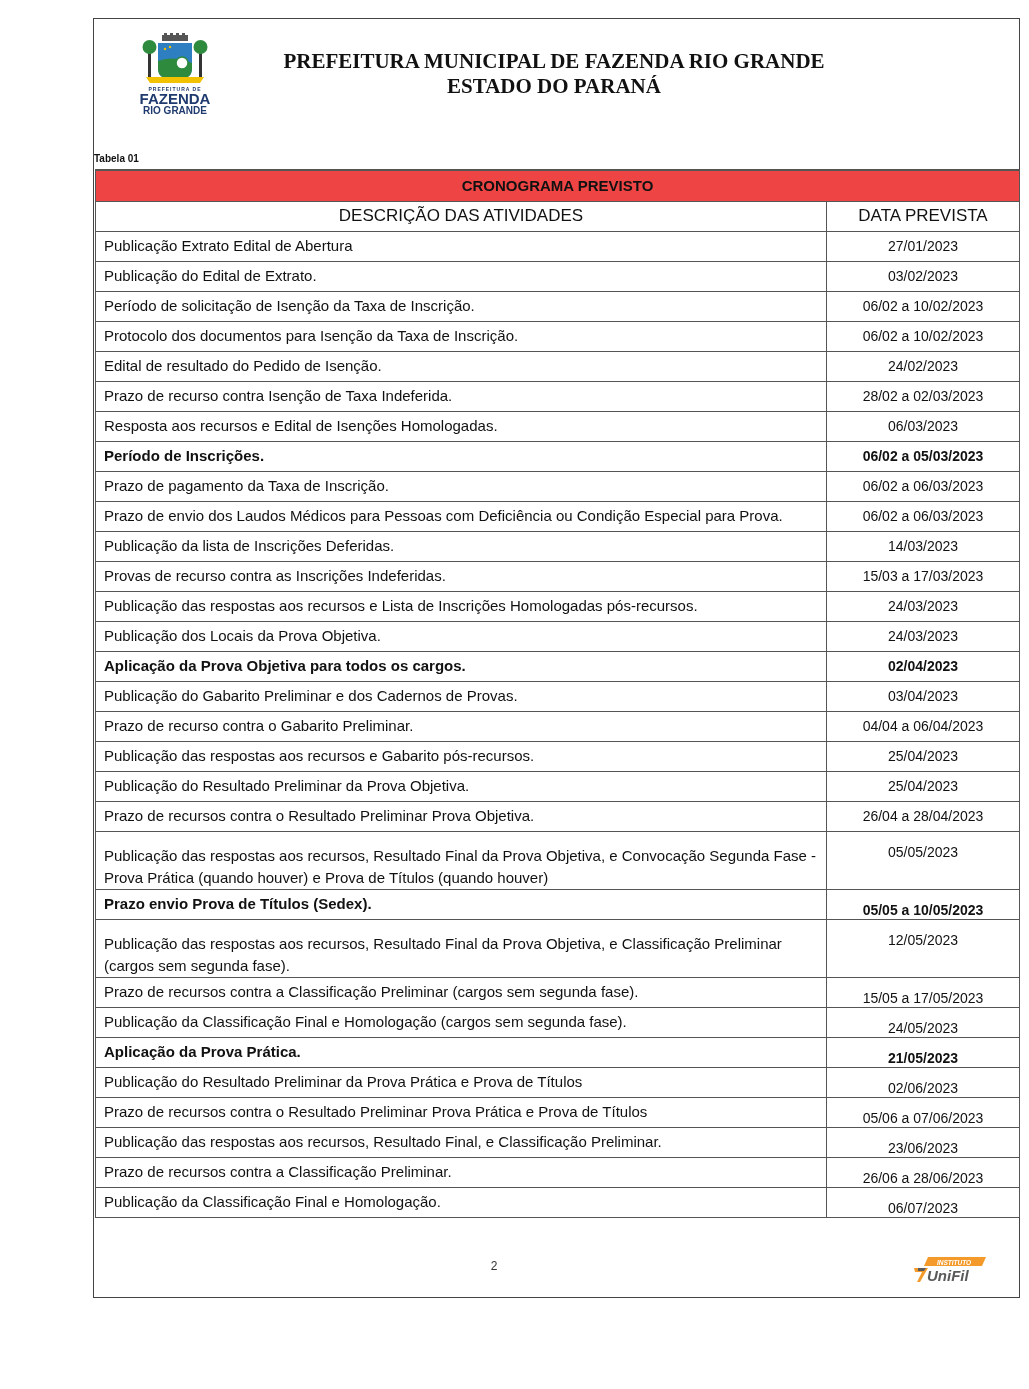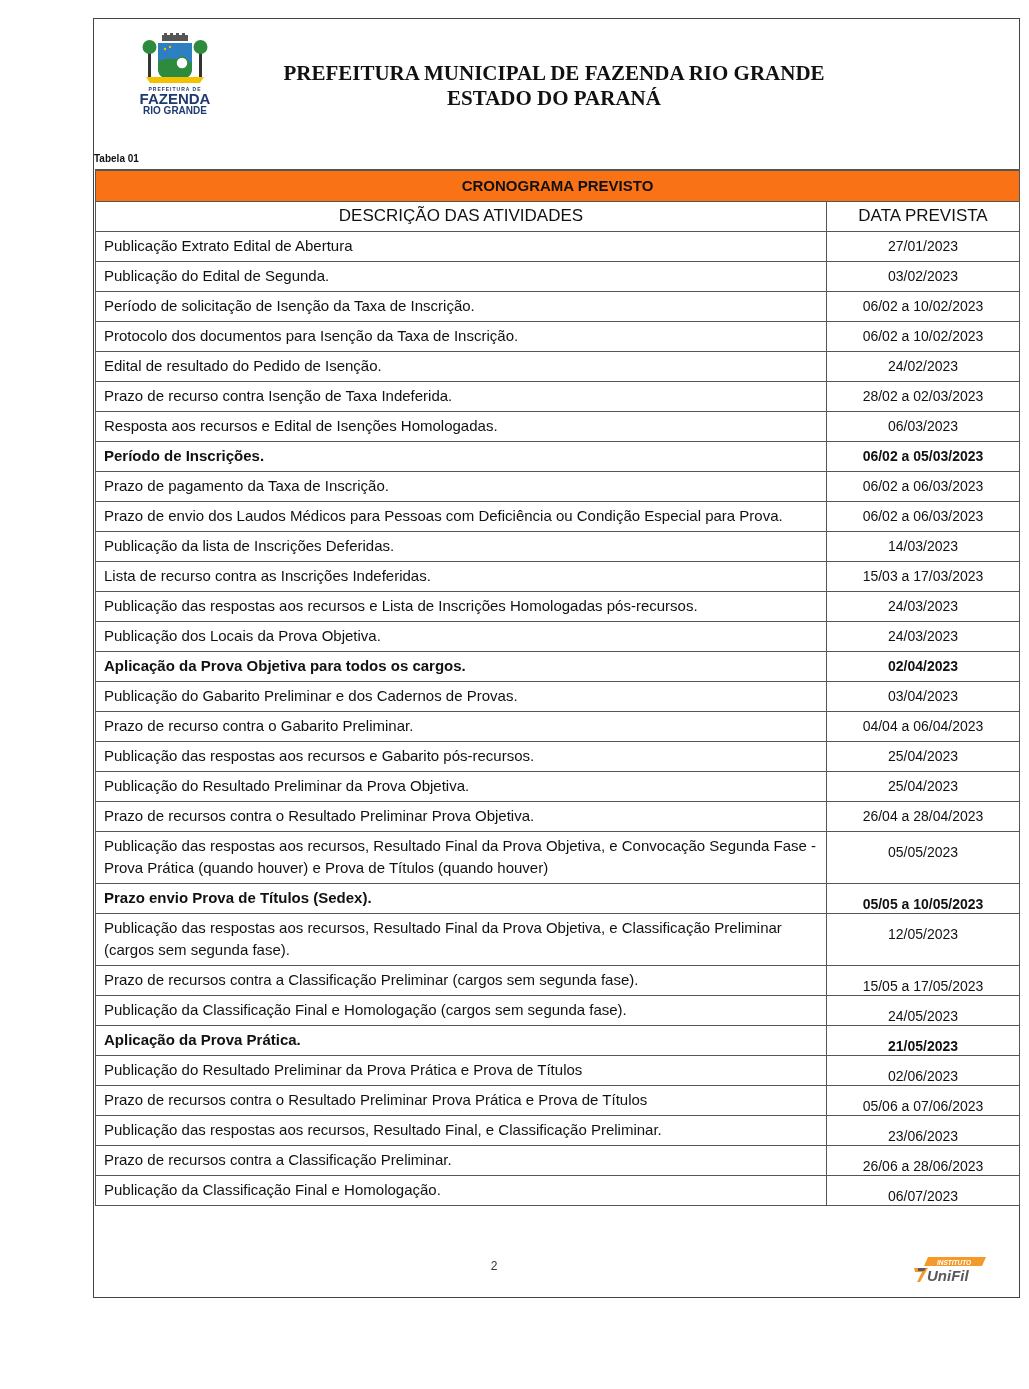--- a/index.html
+++ b/index.html
@@ -3,45 +3,45 @@
   <meta charset="utf-8">
   <style>
     html, body { margin: 0; padding: 0; background: #ffffff; }
     body { width: 1029px; height: 1389px; position: relative; overflow: hidden; }
     .page {
       position: absolute; left: 93px; top: 18px; width: 927px; height: 1280px;
       border: 1px solid #444; box-sizing: border-box; background: #fff;
     }
     .logo { position: absolute; left: 38px; top: 14px; width: 86px; height: 82px; }
     .header-title {
-      position: absolute; left: 150px; top: 42px; width: 620px; text-align: center;
+      position: absolute; left: 150px; top: 30px; width: 620px; text-align: center;
       font-family: "Liberation Serif", "DejaVu Serif", serif; font-weight: bold;
       font-size: 21px; line-height: 25px; color: #111;
     }
     .table-caption {
       position: absolute; left: 0px; top: 134px;
       font-family: "Liberation Sans", "DejaVu Sans", sans-serif; font-weight: bold;
       font-size: 10px; color: #111;
     }
     .sched {
       position: absolute; left: 1px; top: 150px; width: 924px;
       border-collapse: collapse; table-layout: fixed;
       font-family: "Liberation Sans", "DejaVu Sans", sans-serif; font-size: 15px; color: #111;
     }
     .sched td, .sched th {
       border: 1px solid #555; box-sizing: border-box; padding: 0 8px;
     }
     .sched .title-row th {
-      background: #f97316; height: 31px; font-weight: bold; text-align: center; font-size: 15px;
+      background: #ef4444; height: 31px; font-weight: bold; text-align: center; font-size: 15px;
       border-top: 2px solid #555;
     }
     .sched .head-row th { height: 30px; font-weight: normal; text-align: center; font-size: 17px; }
     .sched td.desc { height: 30px; text-align: left; vertical-align: middle; line-height: 22px; }
     .sched td.date { text-align: center; vertical-align: middle; font-size: 14px; white-space: nowrap; }
-    .sched tr.multi td.desc { height: 52px; vertical-align: top; padding-top: 3px; }
+    .sched tr.multi td.desc { height: 52px; vertical-align: top; padding-top: 13px; }
     .sched tr.multi td.date { vertical-align: top; padding-top: 5px; }
     .sched tr.top td.date { vertical-align: top; padding-top: 12px; }
     .sched tr.bold td { font-weight: bold; }
     .col-desc { width: 731px; }
     .col-date { width: 193px; }
     .page-number {
       position: absolute; left: 390px; top: 1240px; width: 20px; text-align: center;
       font-family: "Liberation Sans", "DejaVu Sans", sans-serif; font-size: 12px; color: #333;
     }
     .unifil { position: absolute; left: 818px; top: 1236px; width: 76px; height: 30px; }
@@ -97,21 +97,21 @@
         <th>DESCRIÇÃO DAS ATIVIDADES</th>
         <th>DATA PREVISTA</th>
       </tr>
     </thead>
     <tbody id="sched-body">
         <tr class="">
           <td class="desc">Publicação Extrato Edital de Abertura</td>
           <td class="date">27/01/2023</td>
         </tr>
         <tr class="">
-          <td class="desc">Publicação do Edital de Segunda.</td>
+          <td class="desc">Publicação do Edital de Extrato.</td>
           <td class="date">03/02/2023</td>
         </tr>
         <tr class="">
           <td class="desc">Período de solicitação de Isenção da Taxa de Inscrição.</td>
           <td class="date">06/02 a 10/02/2023</td>
         </tr>
         <tr class="">
           <td class="desc">Protocolo dos documentos para Isenção da Taxa de Inscrição.</td>
           <td class="date">06/02 a 10/02/2023</td>
         </tr>
@@ -137,21 +137,21 @@
         </tr>
         <tr class="">
           <td class="desc">Prazo de envio dos Laudos Médicos para Pessoas com Deficiência ou Condição Especial para Prova.</td>
           <td class="date">06/02 a 06/03/2023</td>
         </tr>
         <tr class="">
           <td class="desc">Publicação da lista de Inscrições Deferidas.</td>
           <td class="date">14/03/2023</td>
         </tr>
         <tr class="">
-          <td class="desc">Lista de recurso contra as Inscrições Indeferidas.</td>
+          <td class="desc">Provas de recurso contra as Inscrições Indeferidas.</td>
           <td class="date">15/03 a 17/03/2023</td>
         </tr>
         <tr class="">
           <td class="desc">Publicação das respostas aos recursos e Lista de Inscrições Homologadas pós-recursos.</td>
           <td class="date">24/03/2023</td>
         </tr>
         <tr class="">
           <td class="desc">Publicação dos Locais da Prova Objetiva.</td>
           <td class="date">24/03/2023</td>
         </tr>

